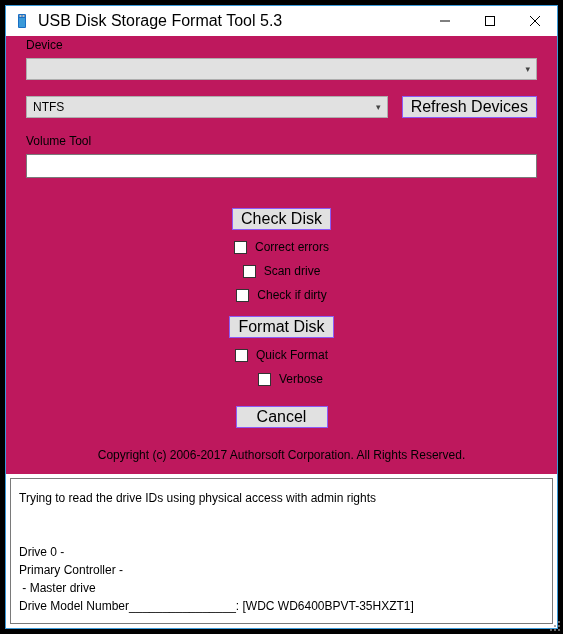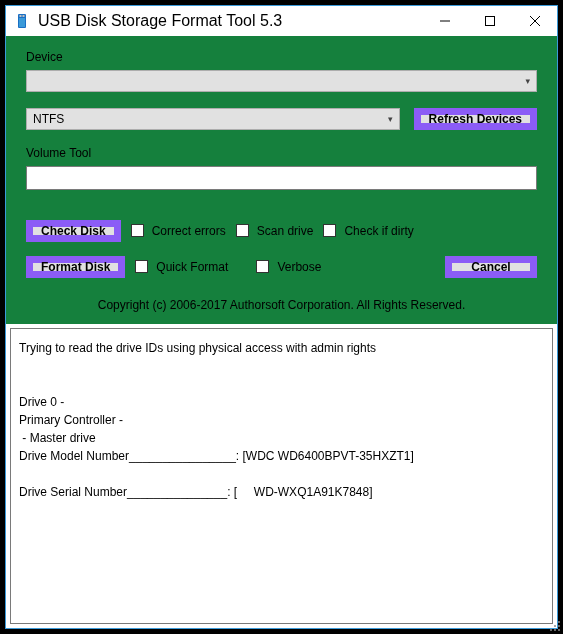--- a/index.html
+++ b/index.html
@@ -48,23 +48,23 @@
   display: flex;
   align-items: center;
   justify-content: center;
   font-size: 13px;
   color: #000;
   background: transparent;
   border: none;
 }
 
 .main-panel {
-  background: #15803d;
+  background: #be185d;
   flex: 0 0 auto;
-  padding: 14px 20px 10px 20px;
+  padding: 2px 20px 10px 20px;
 }
 .field-label {
   font-size: 12px;
   color: #000;
   margin-bottom: 6px;
   display: block;
 }
 .dropdown {
   width: 100%;
   height: 22px;
@@ -83,50 +83,51 @@
 }
 .row {
   display: flex;
   gap: 14px;
   align-items: flex-end;
 }
 .fs-row .dropdown { flex: 1; }
 .btn {
   height: 22px;
   padding: 0 8px;
-  border: 7px solid #8b5cf6;
+  border: 1px solid #8b5cf6;
   background: #e1e1e1;
-  font-size: 12px;
+  font-size: 16px;
   min-width: 106px;
   display: flex;
   align-items: center;
   justify-content: center;
   cursor: pointer;
-  font-weight: bold;
 }
 .textbox {
   width: 100%;
   height: 24px;
   border: 1px solid #7a7a7a;
   background: #fff;
   padding: 2px 4px;
   font-size: 12px;
 }
 .gap { height: 16px; }
 .gap-sm { height: 10px; }
 
 .action-row {
   display: flex;
   align-items: center;
   gap: 10px;
   margin-top: 4px;
+  flex-direction: column;
 }
 .action-row .btn { min-width: 92px; }
 .chk {
   display: flex;
+  align-items: center;
   gap: 8px;
   font-size: 12px;
 }
 .chk-box {
   width: 13px;
   height: 13px;
   border: 1px solid #333;
   background: #fff;
   display: inline-block;
 }

